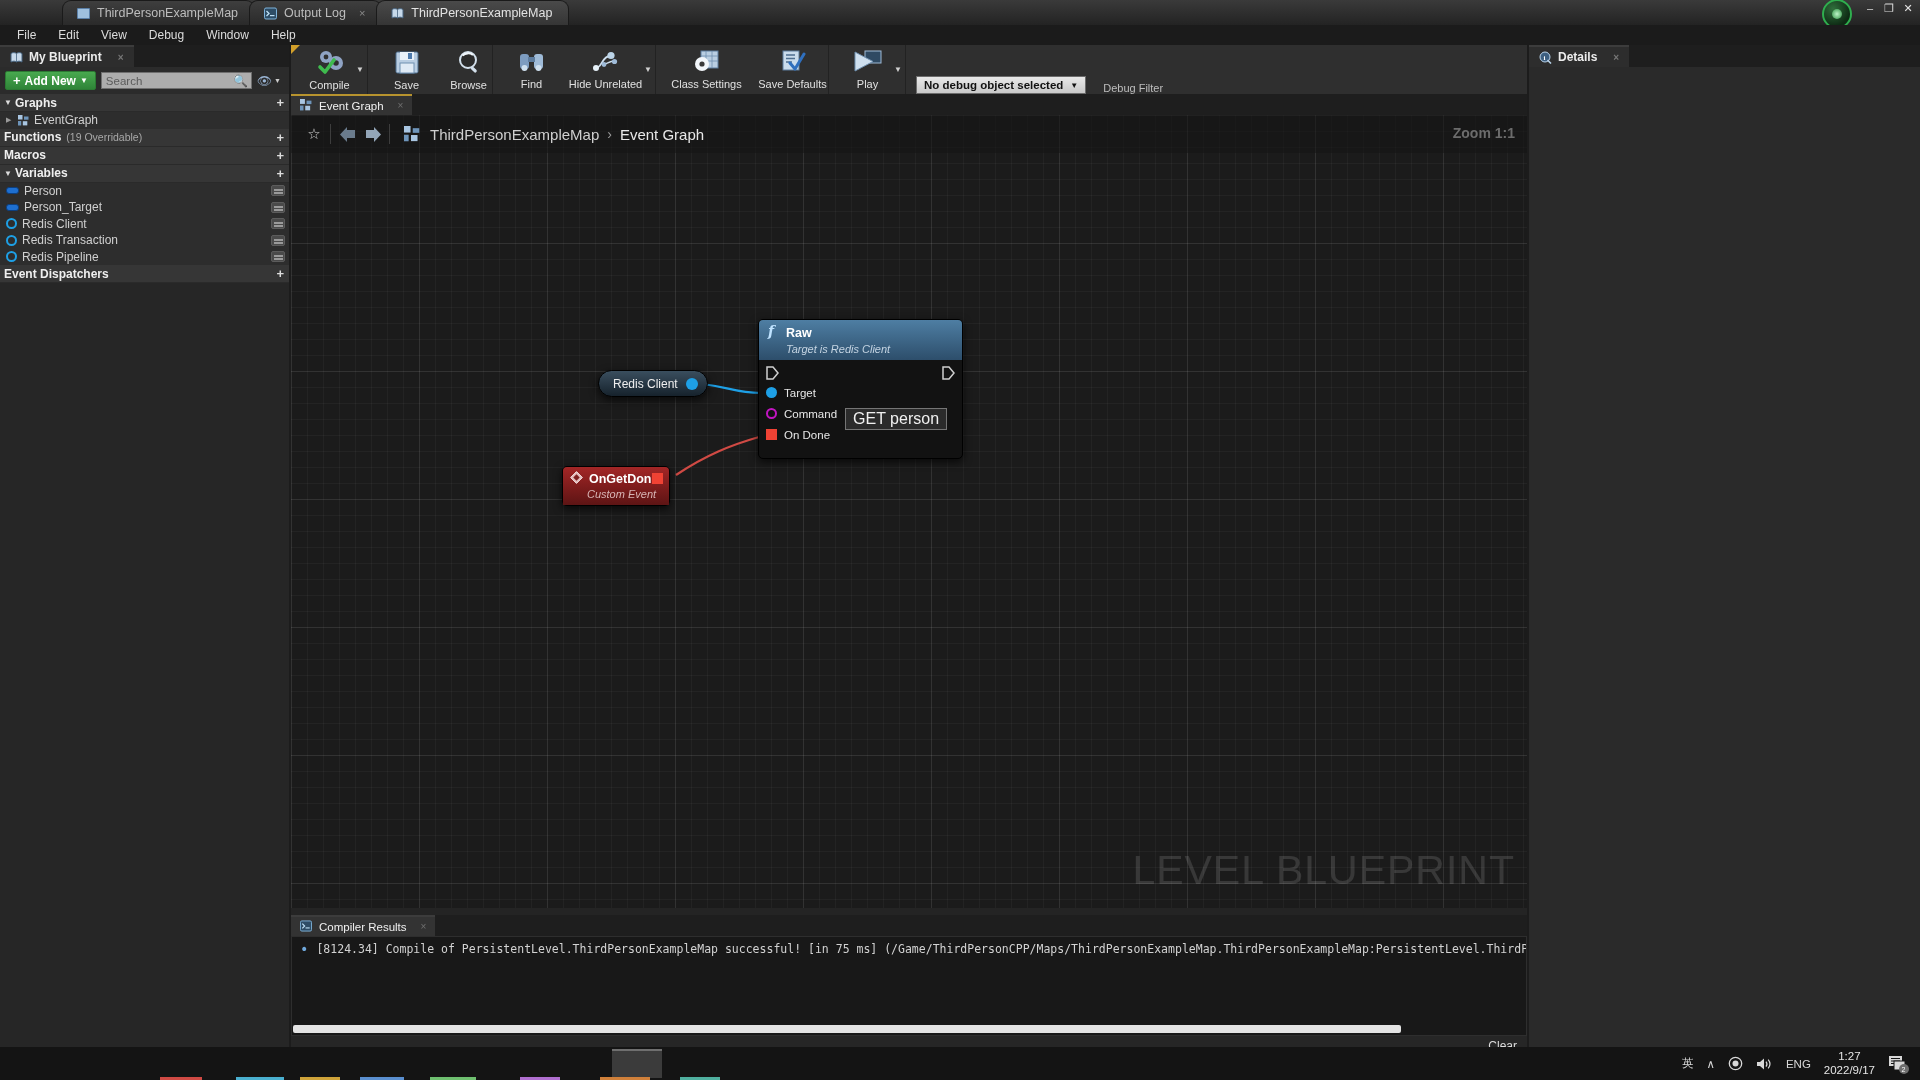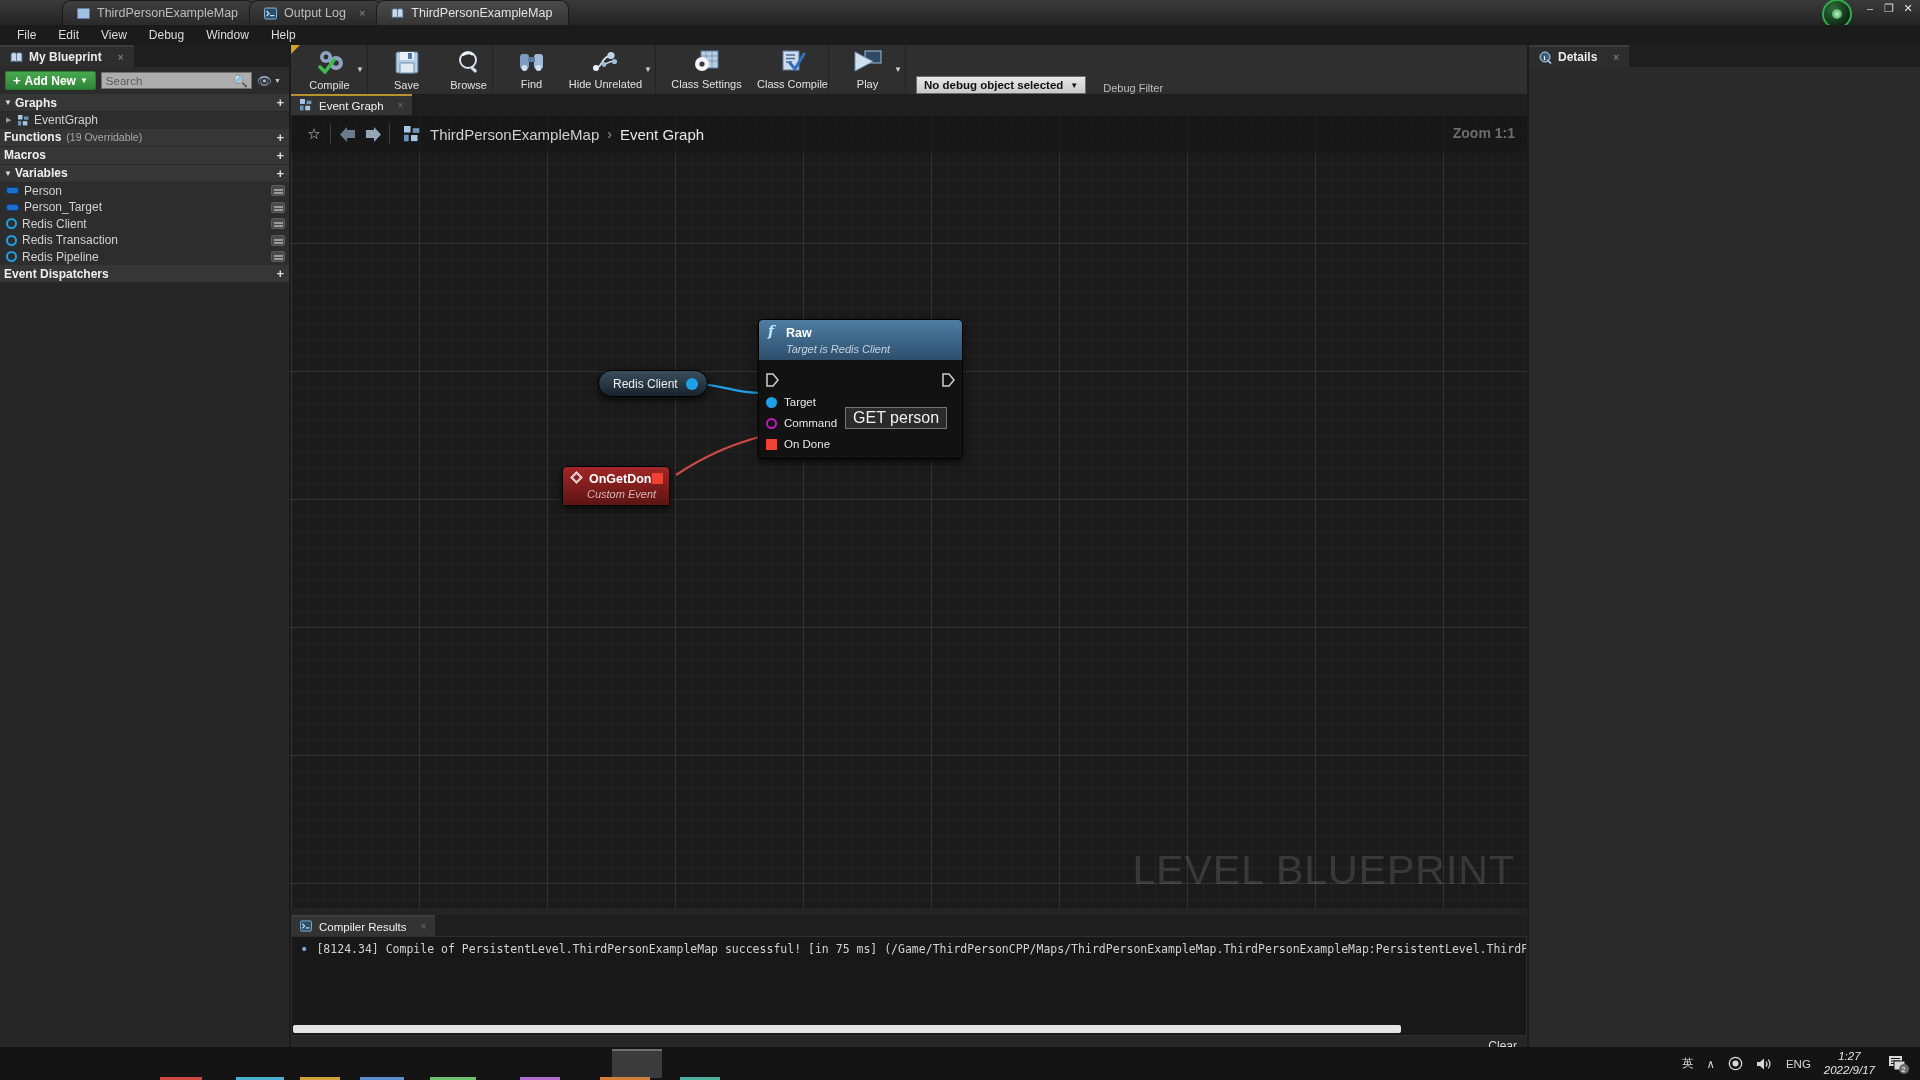--- a/index.html
+++ b/index.html
@@ -187,21 +187,21 @@
   .node { position: absolute; border-radius: 5px; box-shadow: 0 3px 9px rgba(0,0,0,.7); }
   .node-fn { width: 205px; background: #121212; border: 1px solid #000; }
   .node-fn .nhead {
     background: linear-gradient(to bottom, #4e7ea3, #2d4e6b);
     border-top-left-radius: 4px; border-top-right-radius: 4px;
     padding: 4px 8px 5px 8px;
   }
   .node-fn .ntitle { display: flex; align-items: center; gap: 7px; font-size: 12.5px; font-weight: bold; color: #fff; }
   .node-fn .nsub { font-size: 11px; font-style: italic; color: #c4d4e2; margin-left: 19px; margin-top: 1px; }
   .nbody { padding: 6px 0 8px 0; }
-  .prow { display: flex; align-items: flex-end; height: 21px; padding: 0 7px; font-size: 11.5px; color: #e6e6e6; }
+  .prow { display: flex; align-items: flex-start; height: 21px; padding: 0 7px; font-size: 11.5px; color: #e6e6e6; }
   .prow.exec { justify-content: space-between; }
   .pin-exec { width: 13px; height: 14px; }
   .pin-dot { width: 11px; height: 11px; border-radius: 50%; flex: 0 0 11px; margin-right: 7px; }
   .pin-ring { width: 11px; height: 11px; border-radius: 50%; border: 2.4px solid #c315c3; background: transparent; flex: 0 0 11px; margin-right: 7px; }
   .pin-sq { width: 11px; height: 11px; background: #f04234; flex: 0 0 11px; margin-right: 7px; }
   .valuebox {
     margin-left: 8px; background: #2b2b2b; border: 1px solid #757575;
     font-size: 16px; color: #f0f0f0; padding: 1px 7px;
   }
 
@@ -249,21 +249,21 @@
   .cr-footer { height: 20px; display: flex; align-items: center; justify-content: flex-end; padding-right: 10px; background: #262626; }
   .cr-clear { font-size: 12px; color: #dcdcdc; }
 
   
   .taskbar { position: absolute; left: 0; bottom: 0; width: 1920px; height: 33px; background: #141414; display: flex; align-items: center; }
   .tb-thumb { position: absolute; left: 612px; top: 2px; width: 50px; height: 29px; background: #3b3b3b; border-top: 2px solid #6f6f6f; }
   .tb-strip { position: absolute; left: 0; bottom: 0; width: 1920px; height: 3px; }
   .tb-strip span { position: absolute; bottom: 0; height: 3px; }
   .tray { position: absolute; right: 10px; top: 0; height: 33px; display: flex; align-items: center; gap: 13px; }
   .tray .item { font-size: 11.5px; color: #d8d8d8; display: flex; align-items: center; }
-  .tray .clock { display: flex; flex-direction: column; align-items: center; line-height: 1.2; font-size: 11.5px; color: #e6e6e6; font-style: italic; }
+  .tray .clock { display: flex; flex-direction: column; align-items: center; line-height: 1.2; font-size: 11.5px; color: #e6e6e6; }
   .tray .badge-ico { position: relative; width: 22px; height: 20px; }
 </style>
 </head>
 <body>
 
 <div id="app">
 
   <div class="tabstrip">
     <div style="width:62px"></div>
 
@@ -504,21 +504,21 @@
         <span class="lbl">Class Settings</span>
       </div>
       <div class="tbbtn wide">
         <span>
           <svg width="27" height="25" viewBox="0 0 27 25">
             <rect x="4" y="2" width="16" height="19" fill="#c9dbec" stroke="#5d7c9e"></rect>
             <path d="M7 6 H16 M7 9.5 H16 M7 13 H13" stroke="#4e6e8e" stroke-width="1.5"></path>
             <path d="M11 14 L16 20 L25 5" stroke="#2f6fbe" stroke-width="3" fill="none" stroke-linecap="round" stroke-linejoin="round"></path>
           </svg>
         </span>
-        <span class="lbl">Class Compile</span>
+        <span class="lbl">Save Defaults</span>
       </div>
     </div>
 
     <div class="tbgroup">
       <div class="tbbtn">
         <span>
           <svg width="30" height="25" viewBox="0 0 30 25">
             <rect x="12" y="2" width="16" height="12" fill="#2f4a63" stroke="#9fbbd8"></rect>
             <path d="M2 3 L20 12.5 L2 22 Z" fill="#cfe0ef" stroke="#6f90b0"></path>
           </svg>

